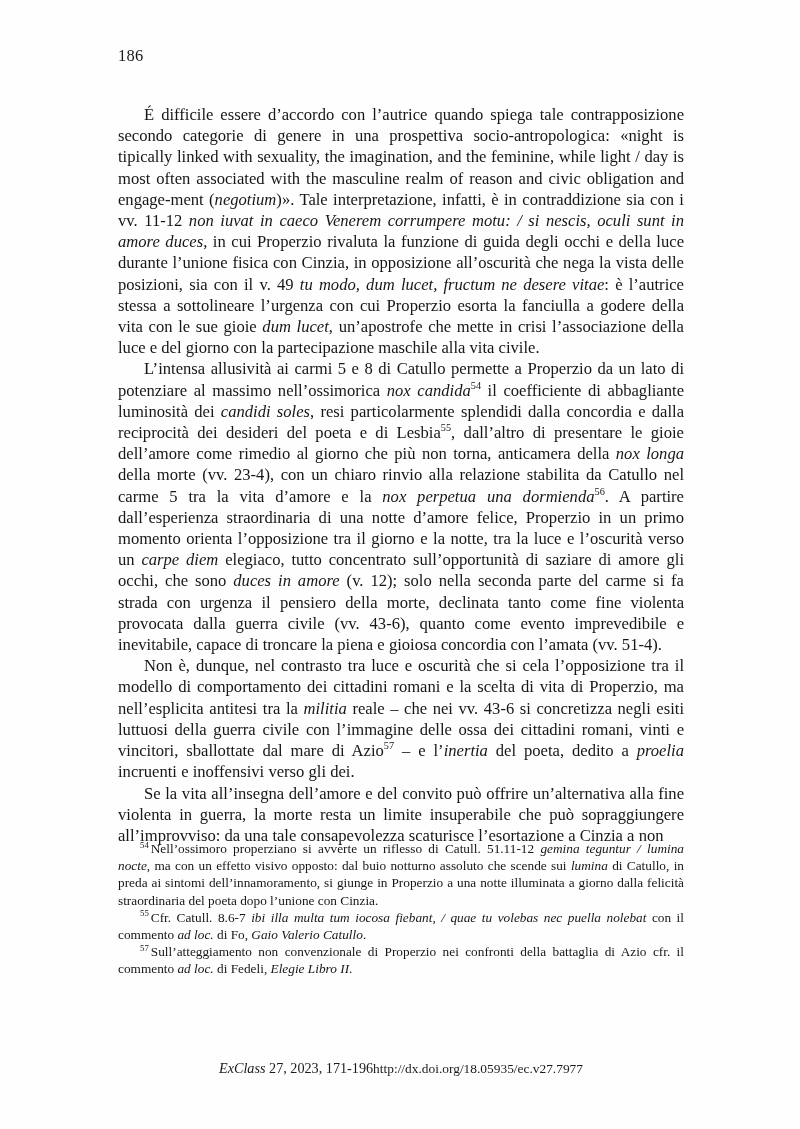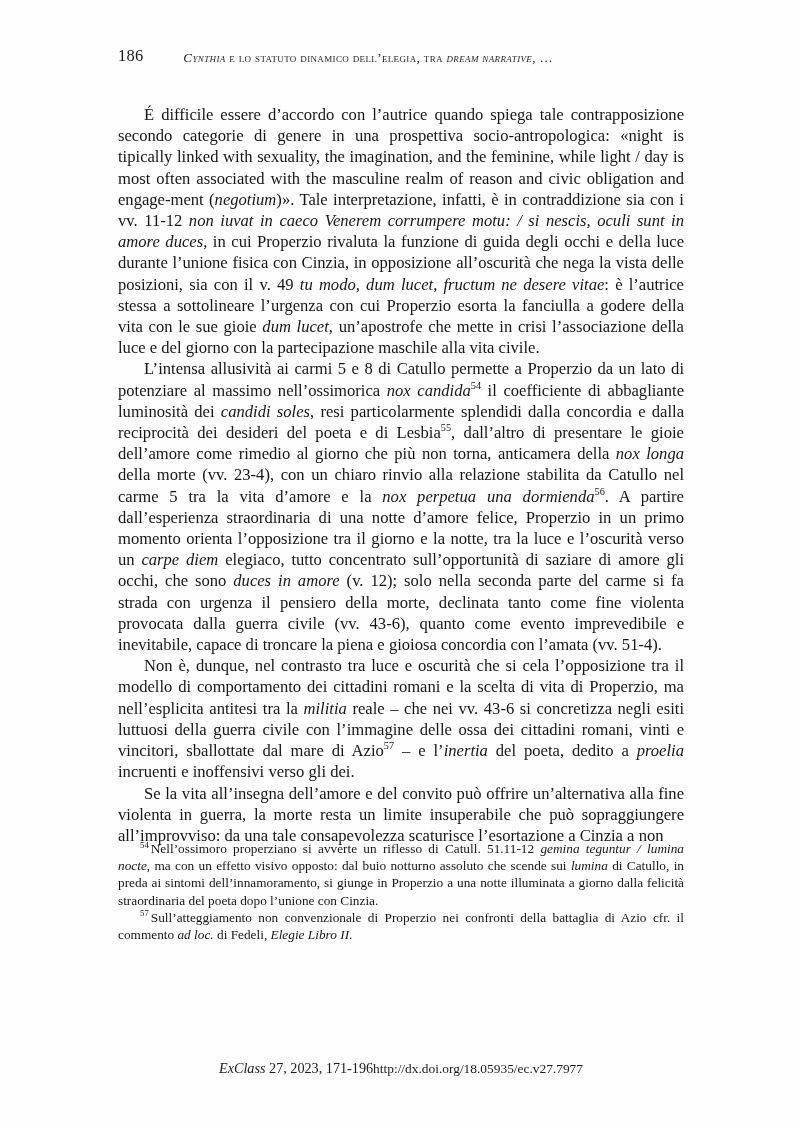--- a/index.html
+++ b/index.html
@@ -114,39 +114,39 @@
   .footer .journal-ref .jname { font-style: italic; }
   .footer .doi { font-size: 13.4px; }
 </style>
 </head>
 <body>
 
 <div class="page">
 
   <div class="running-head">
     <span class="folio">186</span>
-    <span class="head-title"><span class="it-sc">Cynthia</span><span> e lo statuto dinamico dell’elegia, tra </span><span class="it-sc">dream narrative</span><span>, …</span></span>
   </div>
 
   <div class="body-col">
 
     <p class="para">É difficile essere d’accordo con l’autrice quando spiega tale contrapposizione secondo categorie di genere in una prospettiva socio-antropologica: «night is tipically linked with sexuality, the imagination, and the feminine, while light / day is most often associated with the masculine realm of reason and civic obligation and engage-ment (<span class="it">negotium</span>)». Tale interpretazione, infatti, è in contraddizione sia con i vv. 11-12 <span class="it">non iuvat in caeco Venerem corrumpere motu: / si nescis, oculi sunt in amore duces</span>, in cui Properzio rivaluta la funzione di guida degli occhi e della luce durante l’unione fisica con Cinzia, in opposizione all’oscurità che nega la vista delle posizioni, sia con il v. 49 <span class="it">tu modo, dum lucet, fructum ne desere vitae</span>: è l’autrice stessa a sottolineare l’urgenza con cui Properzio esorta la fanciulla a godere della vita con le sue gioie <span class="it">dum lucet</span>, un’apostrofe che mette in crisi l’associazione della luce e del giorno con la partecipazione maschile alla vita civile.</p>
 
     <p class="para">L’intensa allusività ai carmi 5 e 8 di Catullo permette a Properzio da un lato di potenziare al massimo nell’ossimorica <span class="it">nox candida</span><sup class="fn">54</sup> il coefficiente di abbagliante luminosità dei <span class="it">candidi soles</span>, resi particolarmente splendidi dalla concordia e dalla reciprocità dei desideri del poeta e di Lesbia<sup class="fn">55</sup>, dall’altro di presentare le gioie dell’amore come rimedio al giorno che più non torna, anticamera della <span class="it">nox longa</span> della morte (vv. 23-4), con un chiaro rinvio alla relazione stabilita da Catullo nel carme 5 tra la vita d’amore e la <span class="it">nox perpetua una dormienda</span><sup class="fn">56</sup>. A partire dall’esperienza straordinaria di una notte d’amore felice, Properzio in un primo momento orienta l’opposizione tra il giorno e la notte, tra la luce e l’oscurità verso un <span class="it">carpe diem</span> elegiaco, tutto concentrato sull’opportunità di saziare di amore gli occhi, che sono <span class="it">duces in amore</span> (v. 12); solo nella seconda parte del carme si fa strada con urgenza il pensiero della morte, declinata tanto come fine violenta provocata dalla guerra civile (vv. 43-6), quanto come evento imprevedibile e inevitabile, capace di troncare la piena e gioiosa concordia con l’amata (vv. 51-4).</p>
 
     <p class="para">Non è, dunque, nel contrasto tra luce e oscurità che si cela l’opposizione tra il modello di comportamento dei cittadini romani e la scelta di vita di Properzio, ma nell’esplicita antitesi tra la <span class="it">militia</span> reale – che nei vv. 43-6 si concretizza negli esiti luttuosi della guerra civile con l’immagine delle ossa dei cittadini romani, vinti e vincitori, sballottate dal mare di Azio<sup class="fn">57</sup> – e l’<span class="it">inertia</span> del poeta, dedito a <span class="it">proelia</span> incruenti e inoffensivi verso gli dei.</p>
 
     <p class="para">Se la vita all’insegna dell’amore e del convito può offrire un’alternativa alla fine violenta in guerra, la morte resta un limite insuperabile che può sopraggiungere all’improvviso: da una tale consapevolezza scaturisce l’esortazione a Cinzia a non</p>
 
   </div>
 
   <div class="footnotes">
 
     <p class="fnote"><sup class="marker">54</sup>Nell’ossimoro properziano si avverte un riflesso di Catull. 51.11-12 <span class="it">gemina teguntur / lumina nocte</span>, ma con un effetto visivo opposto: dal buio notturno assoluto che scende sui <span class="it">lumina</span> di Catullo, in preda ai sintomi dell’innamoramento, si giunge in Properzio a una notte illuminata a giorno dalla felicità straordinaria del poeta dopo l’unione con Cinzia.</p>
 
+    <p class="fnote"><sup class="marker">55</sup>Cfr. Catull. 8.6-7 <span class="it">ibi illa multa tum iocosa fiebant, / quae tu volebas nec puella nolebat</span> con il commento <span class="it">ad loc.</span> di Fo, <span class="it">Gaio Valerio Catullo</span>.</p>
 
 
     <p class="fnote"><sup class="marker">57</sup>Sull’atteggiamento non convenzionale di Properzio nei confronti della battaglia di Azio cfr. il commento <span class="it">ad loc.</span> di Fedeli, <span class="it">Elegie Libro II</span>.</p>
 
   </div>
 
   <div class="footer">
     <span class="journal-ref"><span class="jname">ExClass</span><span> 27, 2023, 171-196</span></span>
     <span class="doi">http://dx.doi.org/18.05935/ec.v27.7977</span>
   </div>

